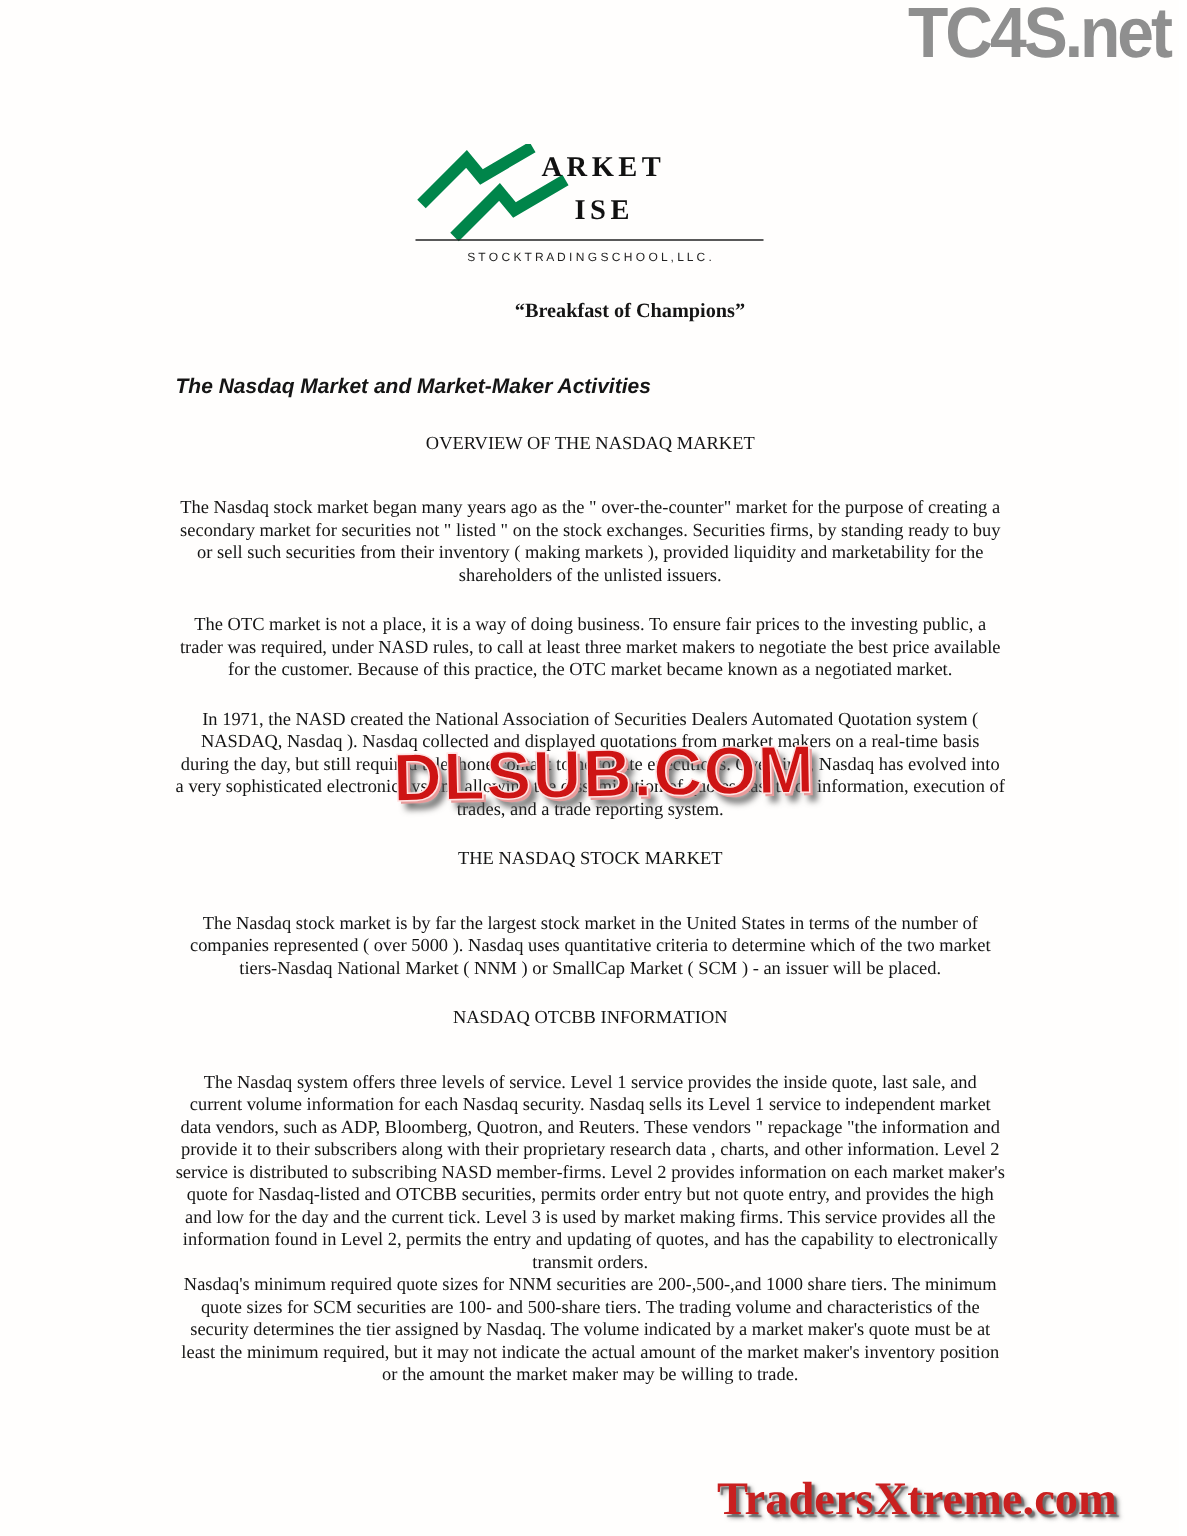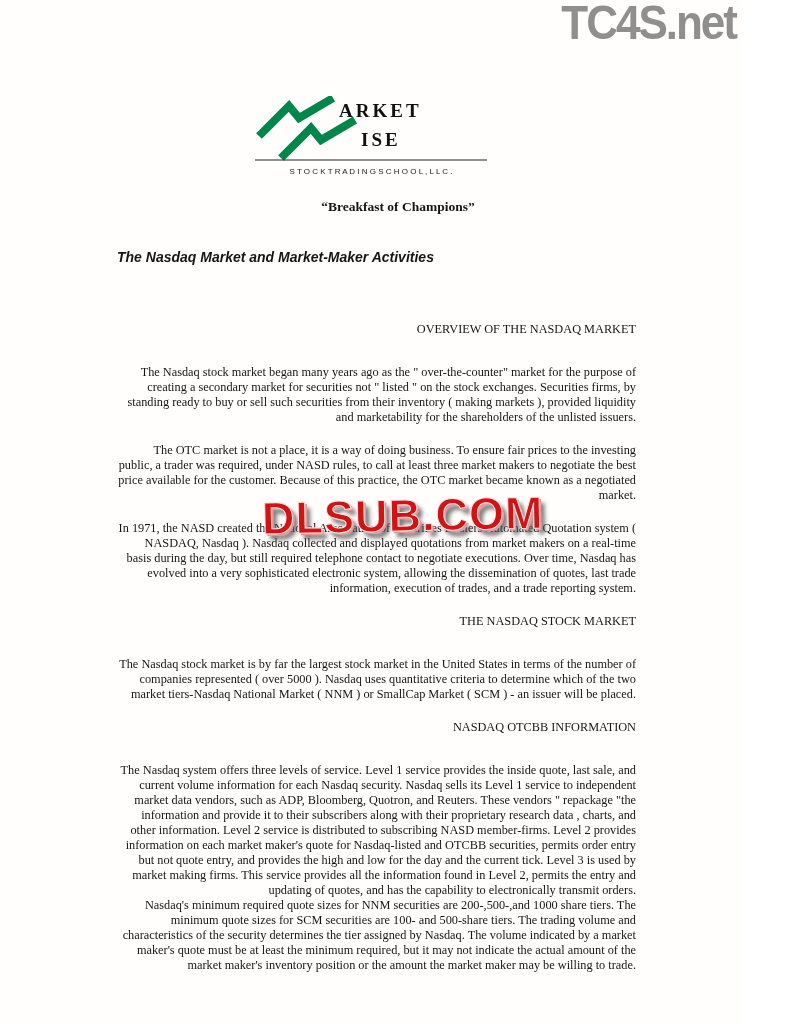--- a/index.html
+++ b/index.html
@@ -4,20 +4,21 @@
 <style>
   html, body { margin: 0; padding: 0; background: #ffffff; }
   .page {
     position: relative;
     width: 742px;
     height: 1024px;
     background: #fffefd;
     overflow: hidden;
     font-family: "Liberation Serif", serif;
     color: #151515;
+    padding-left: 44px;
   }
 
   
   .wm-top {
     position: absolute;
     top: -4px;
     right: 6px;
     font-family: "Liberation Sans", sans-serif;
     font-weight: bold;
     font-size: 44px;
@@ -56,25 +57,24 @@
     font-weight: bold;
     font-style: italic;
     font-size: 14px;
   }
 
   
   .body-text {
     position: absolute;
     top: 288px;
     left: 117px;
-    right: 106px;
+    right: 116px;
     font-size: 12.3px;
     line-height: 15px;
-    text-align: right;
-    margin-top: 34px;
+    text-align: center;
   }
   .body-text h2 {
     font-size: 12.3px;
     font-weight: normal;
     margin: 0 0 28px 0;
     line-height: 15px;
   }
   .body-text p {
     margin: 0 0 18px 0;
   }
@@ -144,14 +144,15 @@
     <p>The Nasdaq stock market is by far the largest stock market in the United States in terms of the number of companies represented ( over 5000 ).  Nasdaq uses quantitative criteria to determine which of the  two market tiers-Nasdaq National Market ( NNM ) or SmallCap Market ( SCM ) - an issuer will be placed.</p>
 
     <h2>NASDAQ OTCBB INFORMATION</h2>
     <p class="tight">The Nasdaq system offers three levels of service.  Level 1 service provides the inside quote, last sale, and current volume information for each Nasdaq security.  Nasdaq sells its Level 1 service to independent market data vendors, such as ADP, Bloomberg, Quotron, and Reuters.  These vendors " repackage "the information and provide it to their subscribers along with their proprietary research data , charts, and other information.  Level 2 service is distributed to subscribing NASD member-firms.  Level 2 provides information on each market maker's quote for Nasdaq-listed and OTCBB securities, permits order entry but not quote entry, and provides the high and low for the day and the current tick.  Level 3 is used by market making firms.  This service provides all the information found in Level 2, permits the entry and updating of quotes, and has the capability to electronically transmit orders.</p>
     <p class="tight">Nasdaq's minimum required quote sizes for NNM securities are 200-,500-,and 1000 share tiers.  The minimum quote sizes for SCM securities are 100- and 500-share tiers.  The trading volume and characteristics of the security determines the tier assigned by Nasdaq.  The volume indicated by a market maker's quote must be at least the minimum required, but it may not indicate the actual amount of the market maker's inventory position or the amount the market maker may be willing to trade.</p>
 
   </div>
 
   <div class="wm-mid">DLSUB.COM</div>
 
+  <div class="wm-bottom">TradersXtreme.com</div>
 
 </div>
 
 </body></html>

